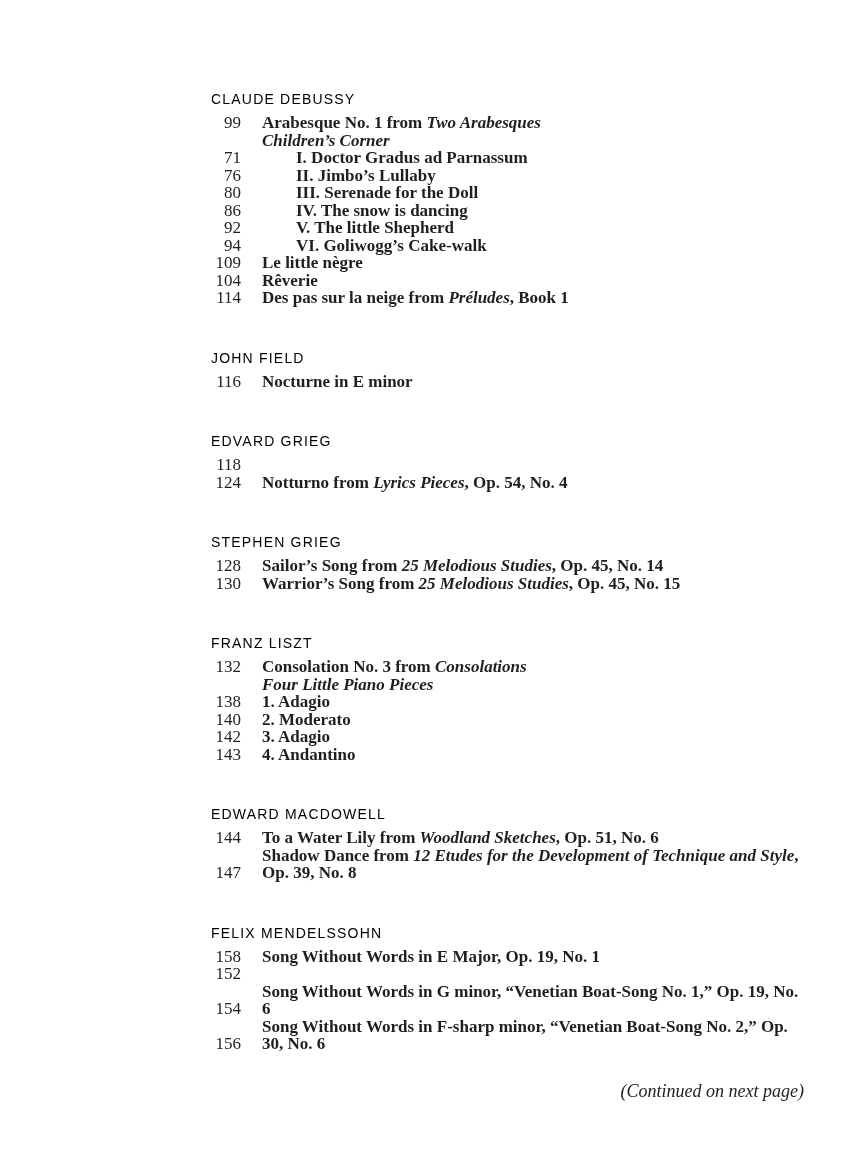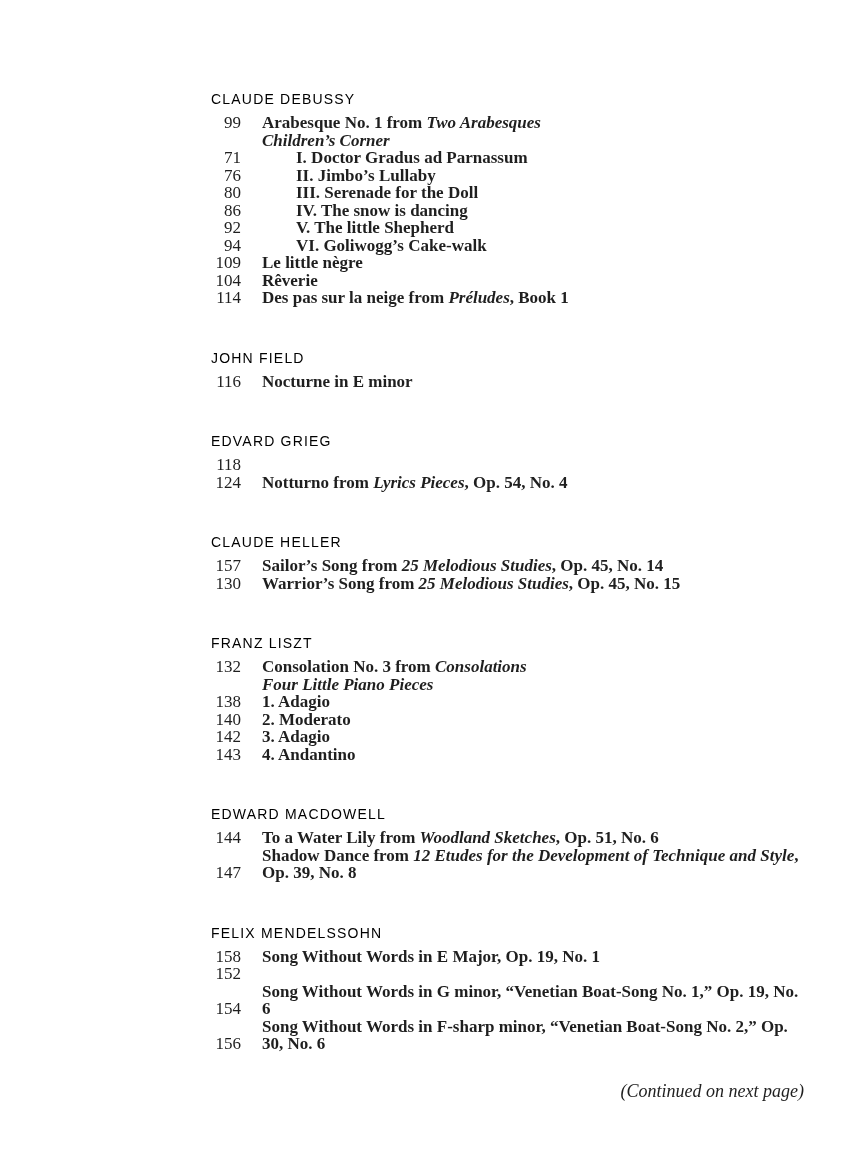--- a/index.html
+++ b/index.html
@@ -126,23 +126,23 @@
         <h2 class="composer-heading">EDVARD GRIEG</h2>
         <div class="entry">
           <span class="pagenum">118</span>
         </div>
         <div class="entry">
           <span class="pagenum">124</span>
           <span class="title"><span>Notturno from </span><em>Lyrics Pieces</em><span>, Op. 54, No. 4</span></span>
         </div>
       </section>
       <section class="composer-section">
-        <h2 class="composer-heading">CLAUDE HELLER</h2>
-        <div class="entry">
-          <span class="pagenum">157</span>
+        <h2 class="composer-heading">STEPHEN GRIEG</h2>
+        <div class="entry">
+          <span class="pagenum">128</span>
           <span class="title"><span>Sailor’s Song from </span><em>25 Melodious Studies</em><span>, Op. 45, No. 14</span></span>
         </div>
         <div class="entry">
           <span class="pagenum">130</span>
           <span class="title"><span>Warrior’s Song from </span><em>25 Melodious Studies</em><span>, Op. 45, No. 15</span></span>
         </div>
       </section>
       <section class="composer-section">
         <h2 class="composer-heading">FRANZ LISZT</h2>
         <div class="entry">

